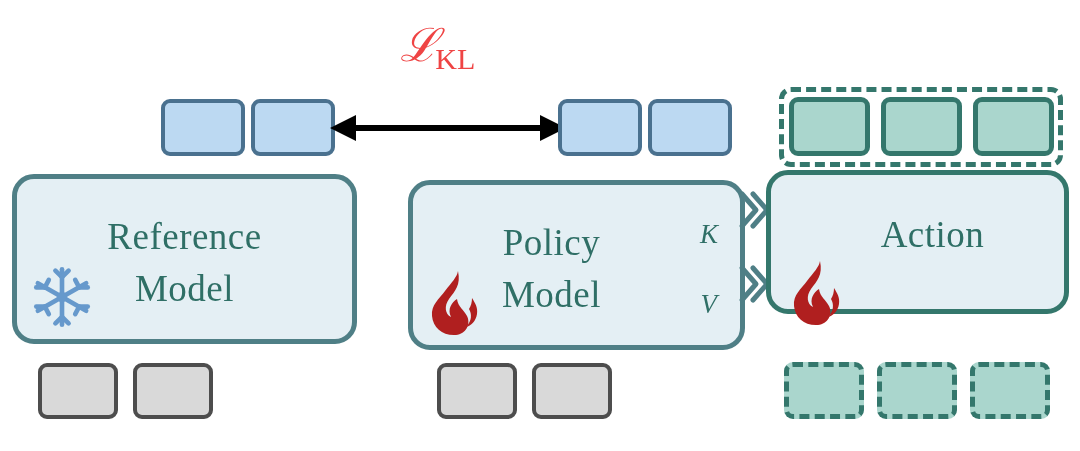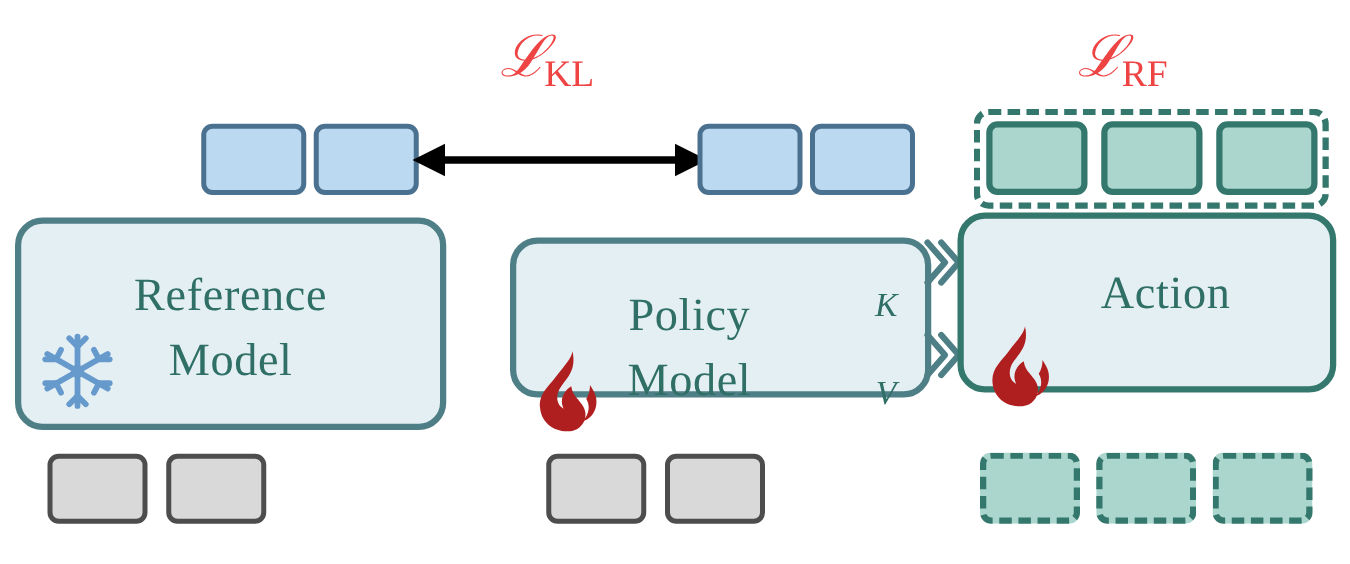--- a/index.html
+++ b/index.html
@@ -120,23 +120,20 @@
 </style>
 </head>
 <body>
 
 <div id="canvas">
 
   <div class="loss-label" style="left:400px; top:22px;">
     <span class="cal">ℒ</span><span class="sub">KL</span>
   </div>
 
-  <div class="loss-label" style="left:862px; top:22px;">
-    <span class="cal">ℒ</span><span class="sub">RF</span>
-  </div>
 
   <div class="token token-blue" style="left:161px; top:99px; width:84px; height:57px;"></div>
   <div class="token token-blue" style="left:251px; top:99px; width:84px; height:57px;"></div>
 
   <div class="kl-arrow" style="left:330px; top:113px;">
     <svg width="236" height="30" viewBox="0 0 236 30">
       <line x1="20" y1="15" x2="216" y2="15" stroke="#000000" stroke-width="6"></line>
       <polygon points="0,15 26,2 26,28" fill="#000000"></polygon>
       <polygon points="236,15 210,2 210,28" fill="#000000"></polygon>
     </svg>
@@ -173,21 +170,21 @@
           <line x1="24" y1="64.5" x2="11" y2="64.5"></line>
           <line x1="24" y1="64.5" x2="30" y2="76"></line>
           <line x1="76" y1="35.5" x2="89" y2="35.5"></line>
           <line x1="76" y1="35.5" x2="70" y2="24"></line>
         </g>
         <circle cx="50" cy="50" r="8" fill="#6699cc"></circle>
       </svg>
     </div>
   </div>
 
-  <div class="model-box" style="left:408px; top:190px; width:337px; height:128px;">
+  <div class="model-box" style="left:408px; top:180px; width:337px; height:170px;">
     <div class="model-title" style="top:36px; left:20px; right:70px;">Policy</div>
     <div class="model-title" style="top:88px; left:20px; right:70px;">Model</div>
     <div class="status-icon" style="left:12px; top:84px;">
       <svg width="58" height="68" viewBox="0 0 58 68">
         <path d="M33 2 C 36 16, 30 22, 24 30 C 19 37, 20 45, 26 48 C 22 40, 27 33, 32 30
                  C 33 38, 39 41, 42 47 C 46 55, 41 65, 31 66 C 18 67, 8 59, 7 47
                  C 6 36, 14 30, 20 22 C 27 13, 32 8, 33 2 Z" fill="#b01f1f"></path>
         <path d="M47 29 C 50 34, 53 38, 52 45 C 51 52, 46 57, 41 58 C 47 52, 47 45, 44 40
                  C 46 37, 47 33, 47 29 Z" fill="#b01f1f"></path>
       </svg>

